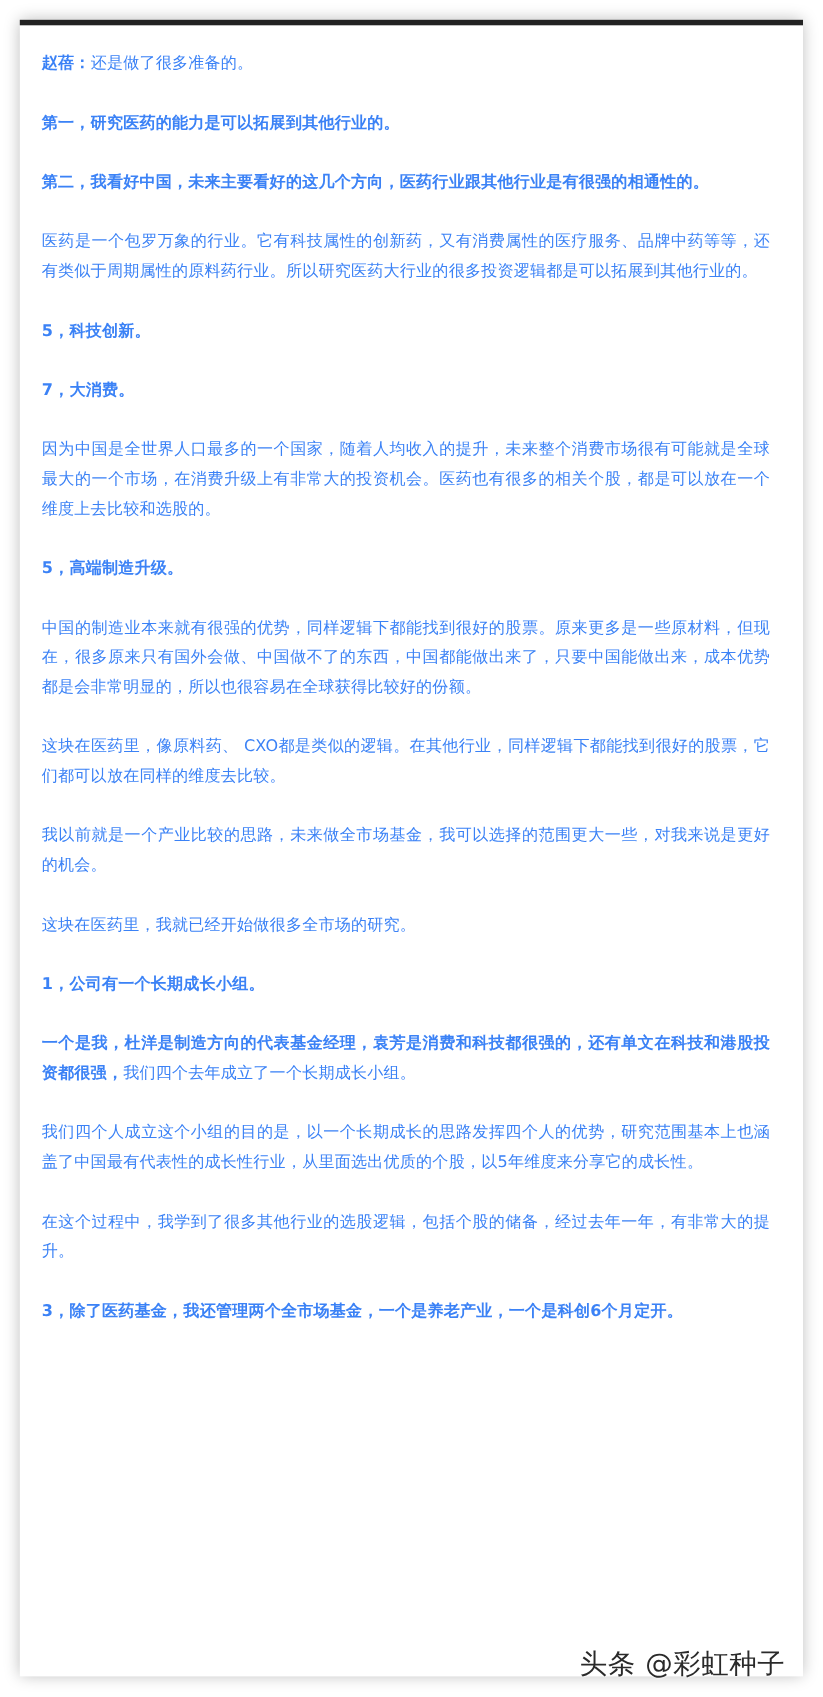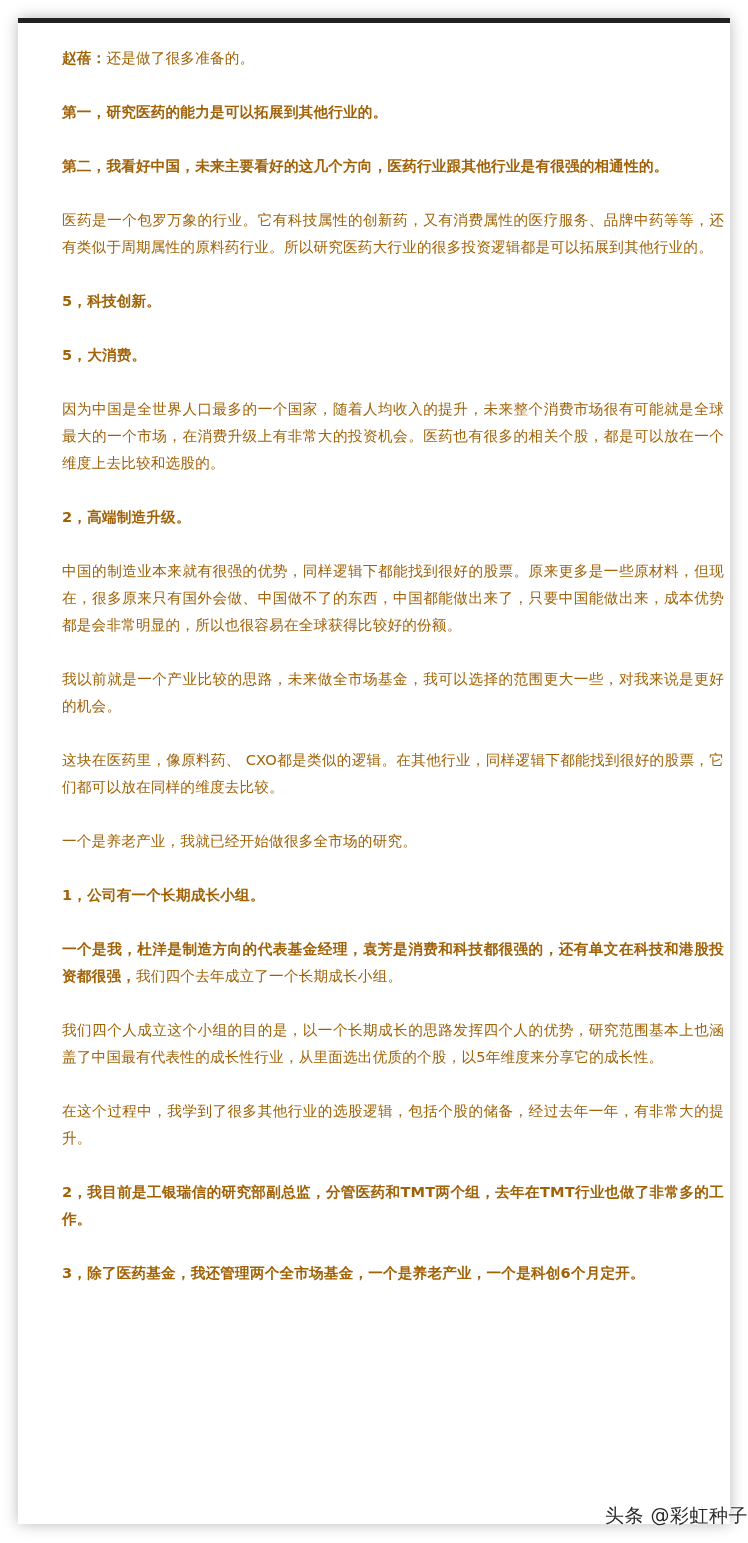--- a/index.html
+++ b/index.html
@@ -23,60 +23,58 @@
     background: #ffffff;
     box-shadow: 0 0 14px rgba(0,0,0,0.28);
     box-sizing: border-box;
     border-top: 5px solid #222222;
   }
   .content {
     position: absolute;
     left: 20px;
     top: 21px;
     width: 662px;
-    color: #a16207;
+    color: #3b82f6;
     font-size: 14.6px;
     line-height: 27px;
     letter-spacing: 0.2px;
-    margin-left: 24px;
   }
   .para {
     margin: 0 0 27px 0;
     text-align: justify;
   }
   .bold { font-weight: bold; }
   .watermark {
     position: absolute;
-    right: 0;
+    right: 34px;
     bottom: 14px;
-    font-size: 19px;
+    font-size: 25px;
     color: #2a2a2a;
     text-shadow: 0 0 2px #ffffff, 0 0 3px #ffffff;
     letter-spacing: 0.5px;
   }
 </style>
 </head>
 <body>
 
 <div class="card">
   <div class="content">
     <p class="para"><span class="bold">赵蓓：</span><span>还是做了很多准备的。</span></p>
     <p class="para bold">第一，研究医药的能力是可以拓展到其他行业的。</p>
     <p class="para bold">第二，我看好中国，未来主要看好的这几个方向，医药行业跟其他行业是有很强的相通性的。</p>
     <p class="para">医药是一个包罗万象的行业。它有科技属性的创新药，又有消费属性的医疗服务、品牌中药等等，还有类似于周期属性的原料药行业。所以研究医药大行业的很多投资逻辑都是可以拓展到其他行业的。</p>
     <p class="para bold">5，科技创新。</p>
-    <p class="para bold">5，大消费。</p>
+    <p class="para bold">7，大消费。</p>
     <p class="para">因为中国是全世界人口最多的一个国家，随着人均收入的提升，未来整个消费市场很有可能就是全球最大的一个市场，在消费升级上有非常大的投资机会。医药也有很多的相关个股，都是可以放在一个维度上去比较和选股的。</p>
-    <p class="para bold">2，高端制造升级。</p>
+    <p class="para bold">5，高端制造升级。</p>
     <p class="para">中国的制造业本来就有很强的优势，同样逻辑下都能找到很好的股票。原来更多是一些原材料，但现在，很多原来只有国外会做、中国做不了的东西，中国都能做出来了，只要中国能做出来，成本优势都是会非常明显的，所以也很容易在全球获得比较好的份额。</p>
+    <p class="para">这块在医药里，像原料药、 CXO都是类似的逻辑。在其他行业，同样逻辑下都能找到很好的股票，它们都可以放在同样的维度去比较。</p>
     <p class="para">我以前就是一个产业比较的思路，未来做全市场基金，我可以选择的范围更大一些，对我来说是更好的机会。</p>
-    <p class="para">这块在医药里，像原料药、 CXO都是类似的逻辑。在其他行业，同样逻辑下都能找到很好的股票，它们都可以放在同样的维度去比较。</p>
-    <p class="para">一个是养老产业，我就已经开始做很多全市场的研究。</p>
+    <p class="para">这块在医药里，我就已经开始做很多全市场的研究。</p>
     <p class="para bold">1，公司有一个长期成长小组。</p>
     <p class="para"><span class="bold">一个是我，杜洋是制造方向的代表基金经理，袁芳是消费和科技都很强的，还有单文在科技和港股投资都很强，</span><span>我们四个去年成立了一个长期成长小组。</span></p>
     <p class="para">我们四个人成立这个小组的目的是，以一个长期成长的思路发挥四个人的优势，研究范围基本上也涵盖了中国最有代表性的成长性行业，从里面选出优质的个股，以5年维度来分享它的成长性。</p>
     <p class="para">在这个过程中，我学到了很多其他行业的选股逻辑，包括个股的储备，经过去年一年，有非常大的提升。</p>
-    <p class="para bold">2，我目前是工银瑞信的研究部副总监，分管医药和TMT两个组，去年在TMT行业也做了非常多的工作。</p>
     <p class="para bold">3，除了医药基金，我还管理两个全市场基金，一个是养老产业，一个是科创6个月定开。</p>
   </div>
 </div>
 
 <div class="watermark">头条 @彩虹种子</div>
 
 </body></html>

